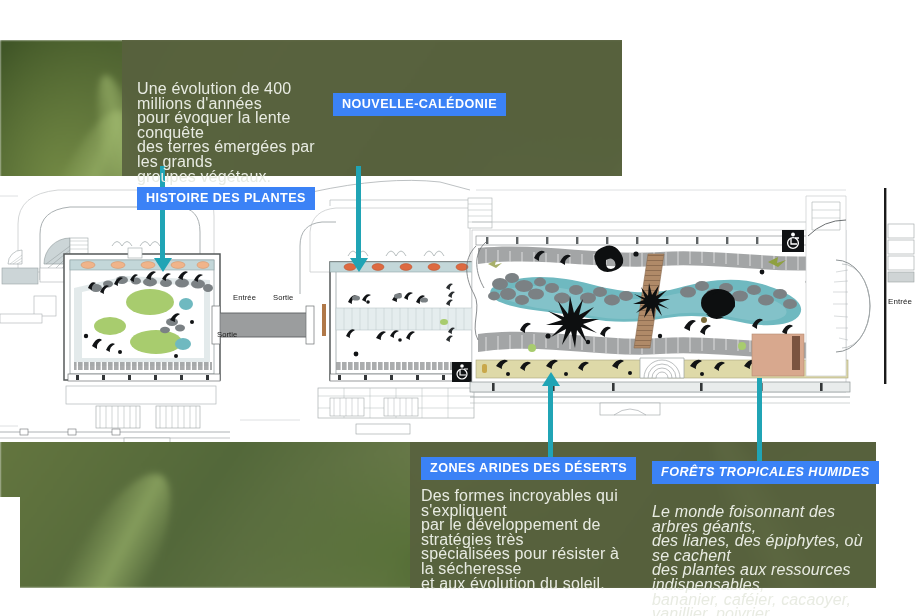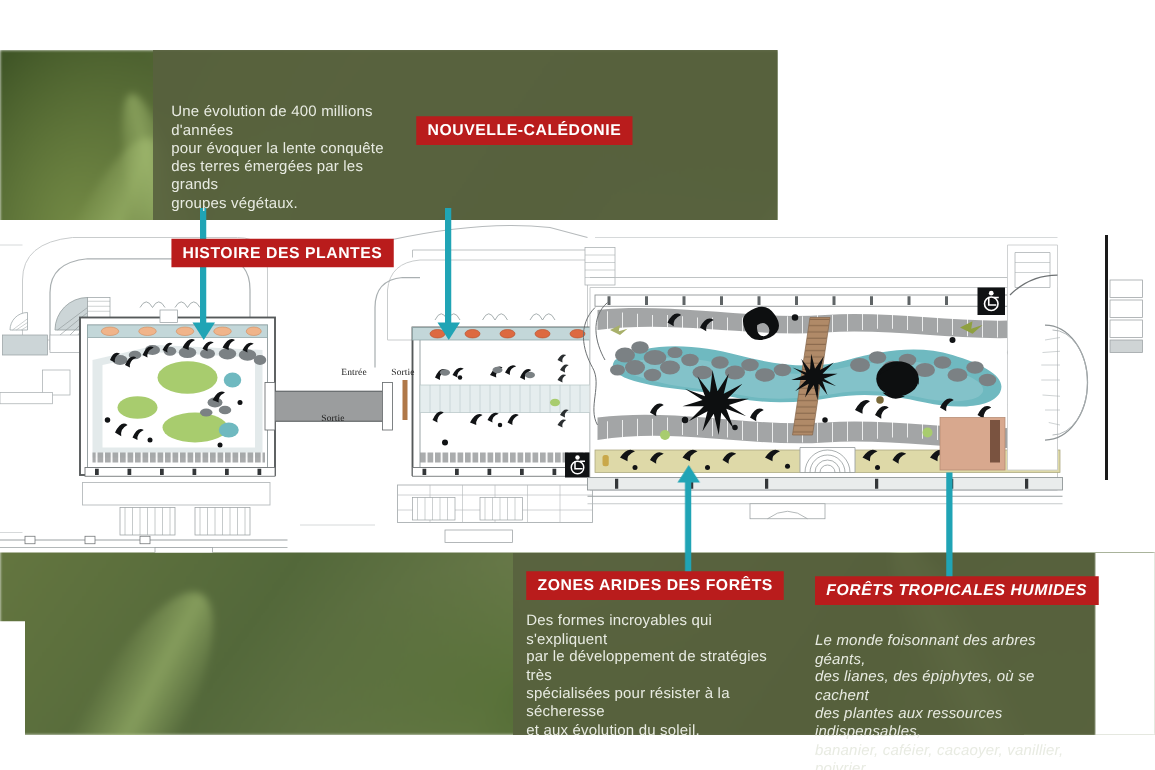--- a/index.html
+++ b/index.html
@@ -67,54 +67,53 @@
     border-left: 9px solid transparent;
     border-right: 9px solid transparent;
   }
   .arrow-down { border-top: 14px solid #20a4b5; }
   .arrow-up   { border-bottom: 14px solid #20a4b5; }
 
   
   .info { position: absolute; }
   .info p {
     color: #e8ebe2;
-    font-size: 12px;
+    font-size: 16px;
     line-height: 14.6px;
     letter-spacing: .15px;
     white-space: pre-line;
   }
   .badge {
     display: inline-block;
-    background: #b91c1c;
+    background: #3b82f6;
     color: #ffffff;
     font-weight: bold;
     font-size: 12.6px;
     letter-spacing: .45px;
     padding: 4px 9px 5px 9px;
     white-space: nowrap;
   }
   .info-a { left: 137px; top: 82px;  width: 185px; }
-  .info-a .badge { margin-top: 21px; }
+  .info-a .badge { margin-top: 3px; }
   .info-b { left: 333px; top: 82px;  width: 190px; }
   .info-b .badge { margin-top: 11px; }
   .info-c { left: 421px; top: 457px; width: 200px; }
   .info-c p { margin-top: 9px; }
   .info-d { left: 652px; top: 461px; width: 212px; font-style: italic; }
   .info-d p { margin-top: 21px; }
 
   
   #planwrap { position: absolute; left: 0; top: 176px; width: 924px; height: 266px; }
   .ent-label {
     position: absolute;
     font-size: 7.6px;
     color: #1a1a1a;
-    font-family: Liberation Serif, serif;
+    font-family: Liberation Sans, sans-serif;
     letter-spacing: .1px;
     white-space: nowrap;
-    margin-left: 40px;
   }
 </style>
 </head>
 <body>
 
 <div id="stage">
 
   <div class="photo-bg">
     <div class="photo-blade blade-a"></div>
     <div class="photo-blade blade-b"></div>
@@ -711,21 +710,21 @@
 des terres émergées par les grands
 groupes végétaux.</p>
     <span class="badge">HISTOIRE DES PLANTES</span>
   </div>
 
   <div class="info info-b">
     <span class="badge">NOUVELLE-CALÉDONIE</span>
   </div>
 
   <div class="info info-c">
-    <span class="badge">ZONES ARIDES DES FORÊTS</span>
+    <span class="badge">ZONES ARIDES DES DÉSERTS</span>
     <p>Des formes incroyables qui s'expliquent
 par le développement de stratégies très
 spécialisées pour résister à la sécheresse
 et aux évolution du soleil.</p>
   </div>
 
   <div class="info info-d">
     <span class="badge">FORÊTS TROPICALES HUMIDES</span>
     <p>Le monde foisonnant des arbres géants,
 des lianes, des épiphytes, où se cachent

